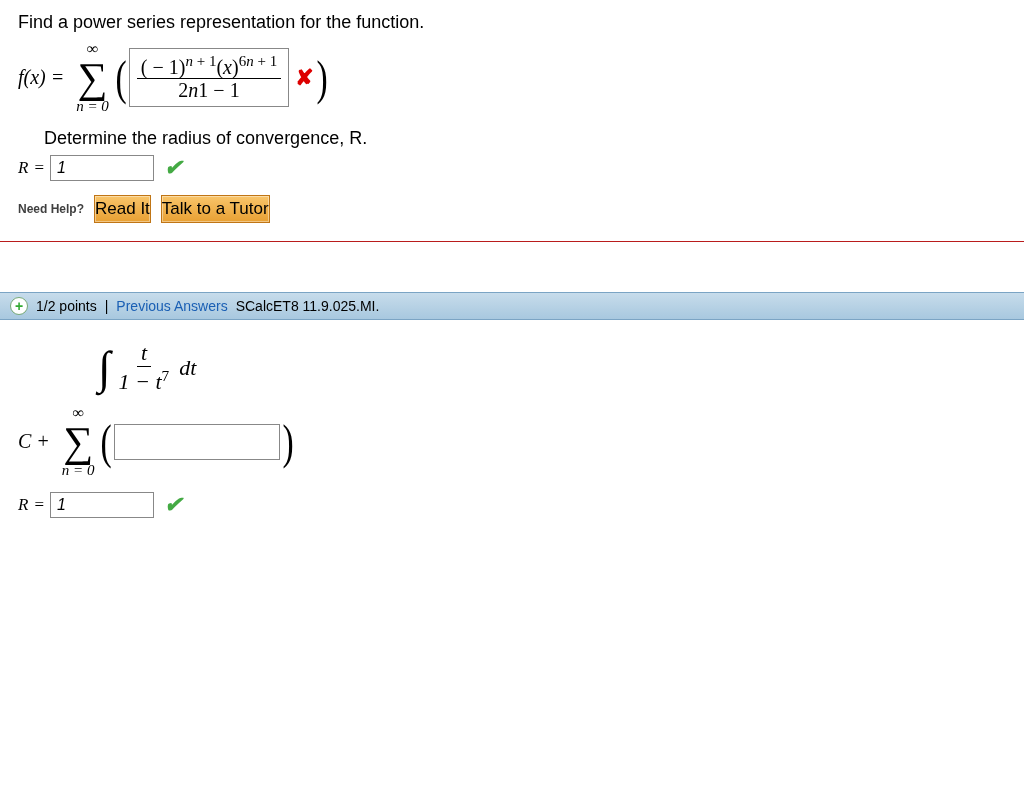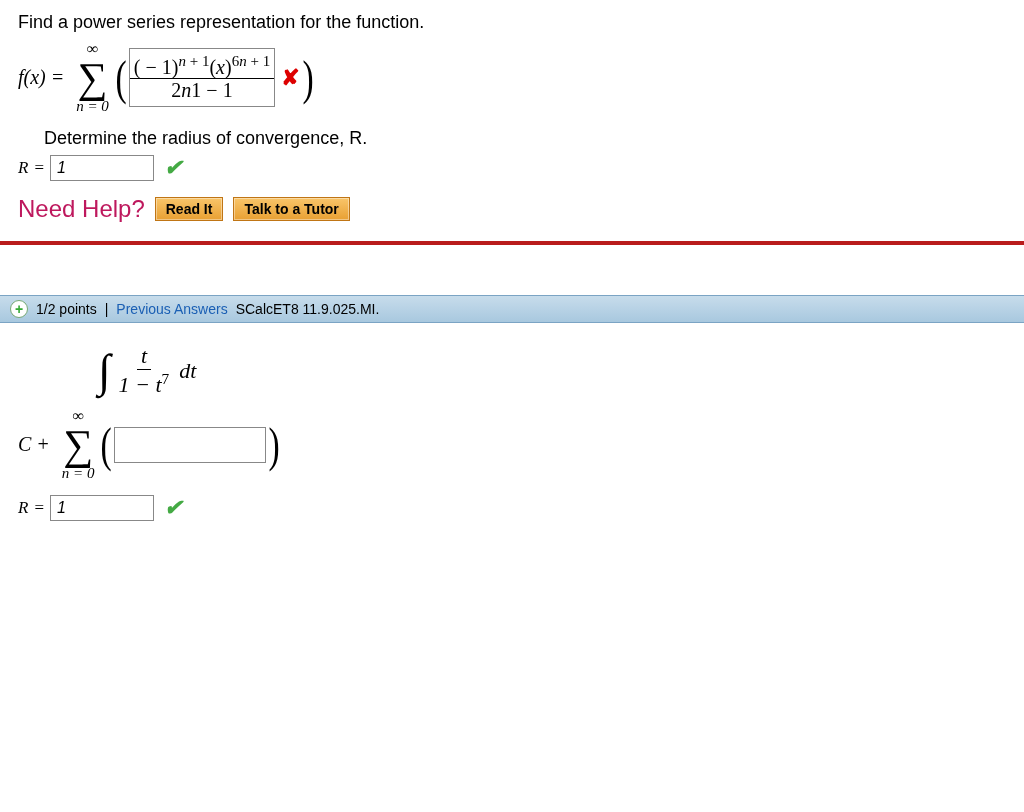--- a/index.html
+++ b/index.html
@@ -5,21 +5,21 @@
   body {
     margin: 0;
     padding: 0;
     font-family: Verdana, Arial, sans-serif;
     font-size: 15px;
     color: #000;
     background: #fff;
   }
   .question {
     padding: 12px 18px 18px 18px;
-    border-bottom: 4px solid #b91c1c;
+    border-bottom: 1px solid #b91c1c;
   }
   .prompt {
     font-size: 18px;
     margin-bottom: 8px;
   }
   .math-display {
     font-family: 'Times New Roman', serif;
     font-style: italic;
     font-size: 20px;
     margin-left: 80px;
@@ -52,21 +52,21 @@
   .big-paren {
     font-family: 'Times New Roman', serif;
     font-size: 48px;
     line-height: 48px;
     font-style: normal;
     display:inline-block;
     transform: scaleX(0.7);
   }
   .answer-box {
     border: 1px solid #888;
-    padding: 4px 0;
+    padding: 4px 7px;
     min-width: 40px;
     min-height: 40px;
     display: inline-flex;
     align-items: center;
     font-family: 'Times New Roman', serif;
     font-size: 20px;
     background: #fff;
   }
   .answer-box.small {
     min-height: 20px;
@@ -86,27 +86,27 @@
     vertical-align: middle;
   }
   .frac .num { border-bottom: 1.5px solid #000; padding: 0 4px;}
   .frac .den { padding: 0 4px;}
   .x-icon { color: #d00; font-weight: bold; font-size: 22px; margin-left:6px;}
   .check-icon { color: #4a4; font-weight: bold; font-size: 22px; margin-left:10px; font-family: Arial;}
   .subprompt { font-size: 18px; margin-bottom: 6px; margin-left: 26px; }
   .r-row { display: flex; align-items: center; font-size:17px; font-style: italic; font-family:'Times New Roman', serif;}
   .r-row .eq { font-style: normal; margin: 0 6px;}
   .need-help-row { margin-top: 14px; display:flex; align-items:center; gap:10px;}
-  .need-help-label { color: #be185d; font-weight: normal; font-size: 24px;}
+  .need-help-label { color: #404040; font-weight: bold; font-size: 12px;}
   .orange-btn {
     background: linear-gradient(#f9c56a,#e8a033);
     border: 1px solid #c07515;
-    padding: 3px 10px;
-    font-size: 14px;
-    font-weight: bold;
+    padding: 3px 0;
+    font-size: 17px;
+    font-weight: normal;
     color: #000;
     cursor: pointer;
     box-shadow: inset 0 0 0 1px rgba(255,255,255,.4);
   }
   .question-header {
     background: linear-gradient(#c7dceb,#a8c8df);
     border-top: 1px solid #7ba4c4;
     border-bottom: 1px solid #7ba4c4;
     padding: 4px 10px;
     display: flex;

